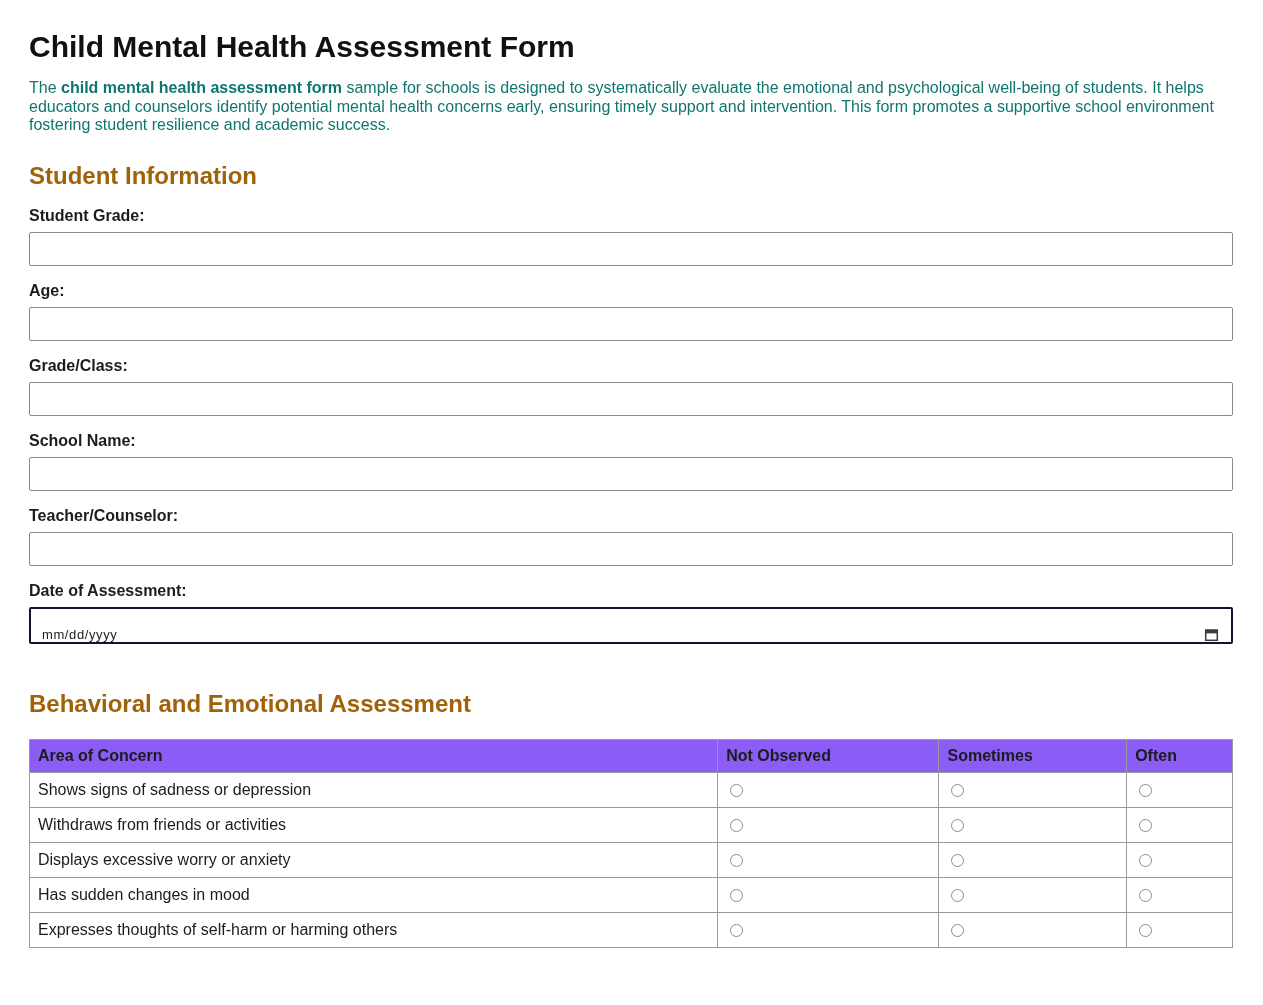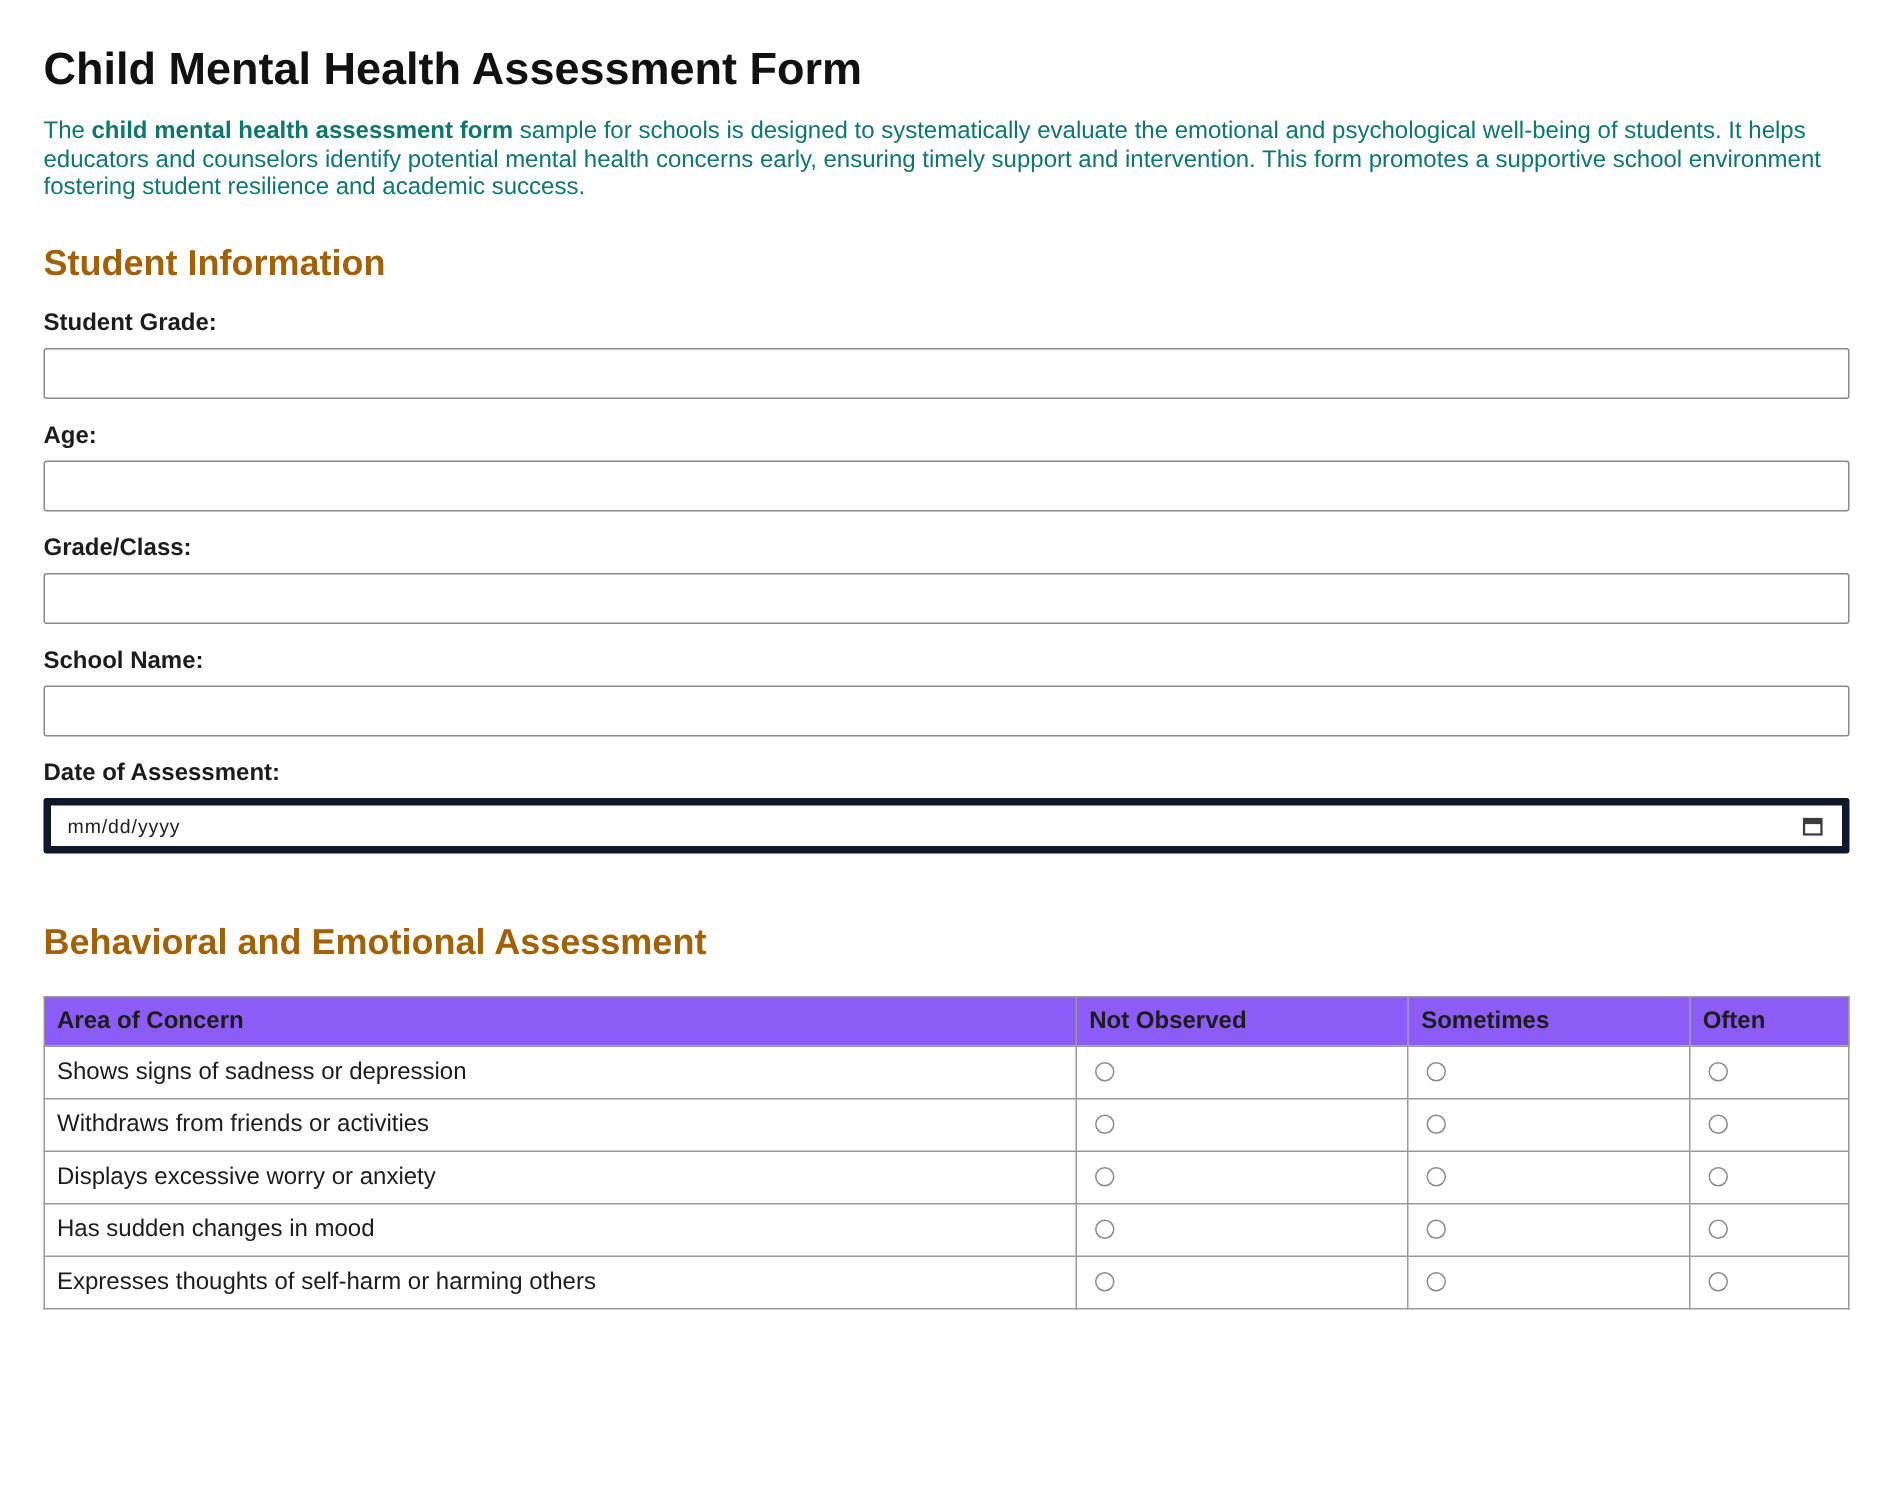--- a/index.html
+++ b/index.html
@@ -55,24 +55,24 @@
     border-radius: 2px;
     background: #fff;
     font-family: "Liberation Sans", "DejaVu Sans", sans-serif;
     font-size: 15px;
     padding: 0 10px;
     color: #1c1c1c;
     outline: none;
   }
   .date-input {
     display: flex;
-    align-items: center;
+    align-items: flex-end;
     width: 100%;
     height: 37px;
-    border: 5px solid #0f172a;
+    border: 2px solid #0f172a;
     border-radius: 2px;
     background: #fff;
     padding: 0 12px 0 11px;
     cursor: text;
   }
   .date-text {
     font-size: 13px;
     letter-spacing: 0.6px;
     color: #222;
   }
@@ -145,20 +145,24 @@
     <div class="field">
       <label class="field-label">Grade/Class:</label>
       <input class="text-input" type="text" value="" style="">
     </div>
 
     <div class="field">
       <label class="field-label">School Name:</label>
       <input class="text-input" type="text" value="" style="">
     </div>
 
+    <div class="field">
+      <label class="field-label">Teacher/Counselor:</label>
+      <input class="text-input" type="text" value="" style="">
+    </div>
 
     <div class="field">
       <label class="field-label">Date of Assessment:</label>
       <div class="date-input">
         <span class="date-text">mm/dd/yyyy</span>
         <span class="cal-icon">
           <svg width="15" height="15" viewBox="0 0 15 15">
             <rect x="1.7" y="3" width="11.6" height="10.3" fill="none" stroke="#3c3c3c" stroke-width="1.5"></rect>
             <rect x="1.7" y="3" width="11.6" height="3.4" fill="#3c3c3c"></rect>
           </svg>

